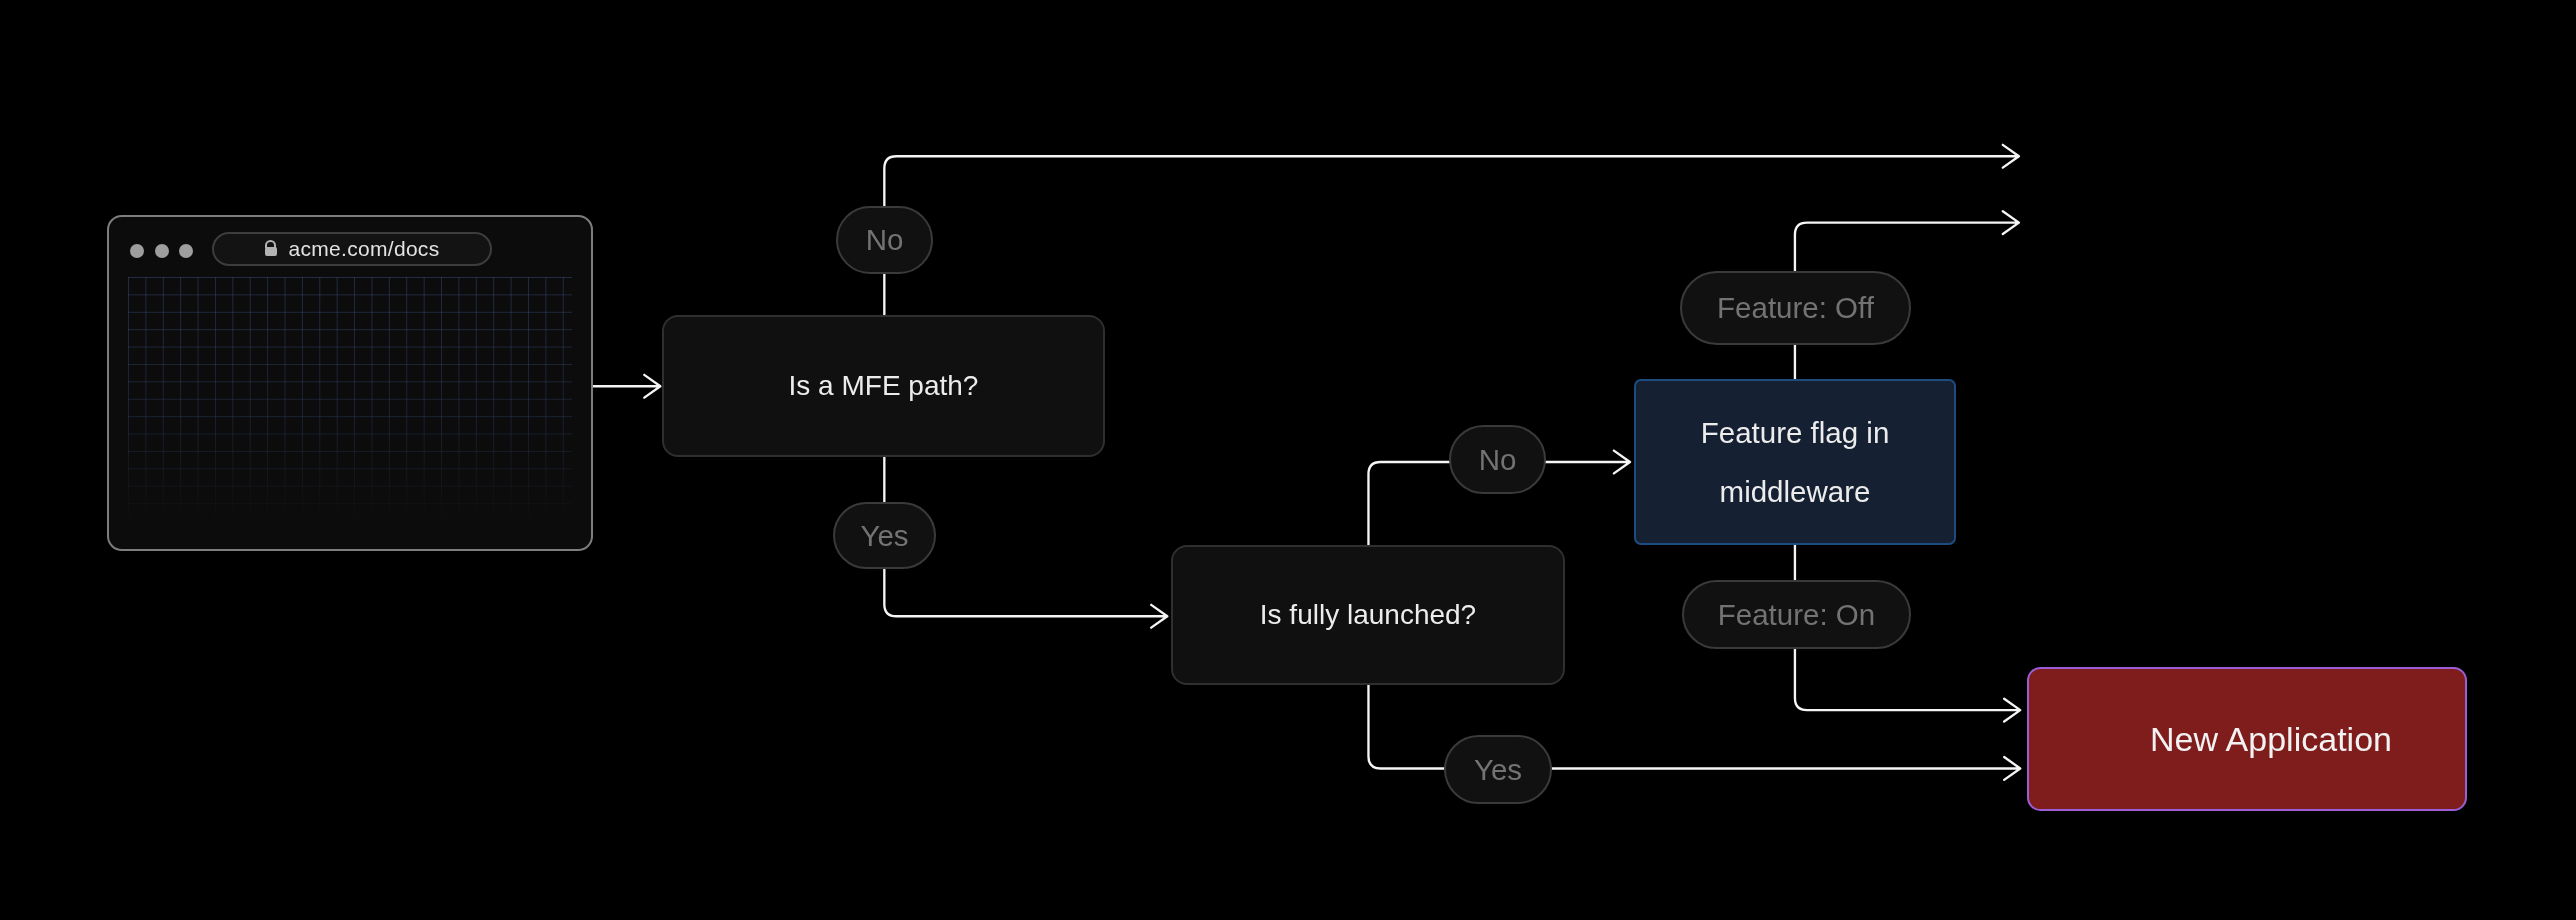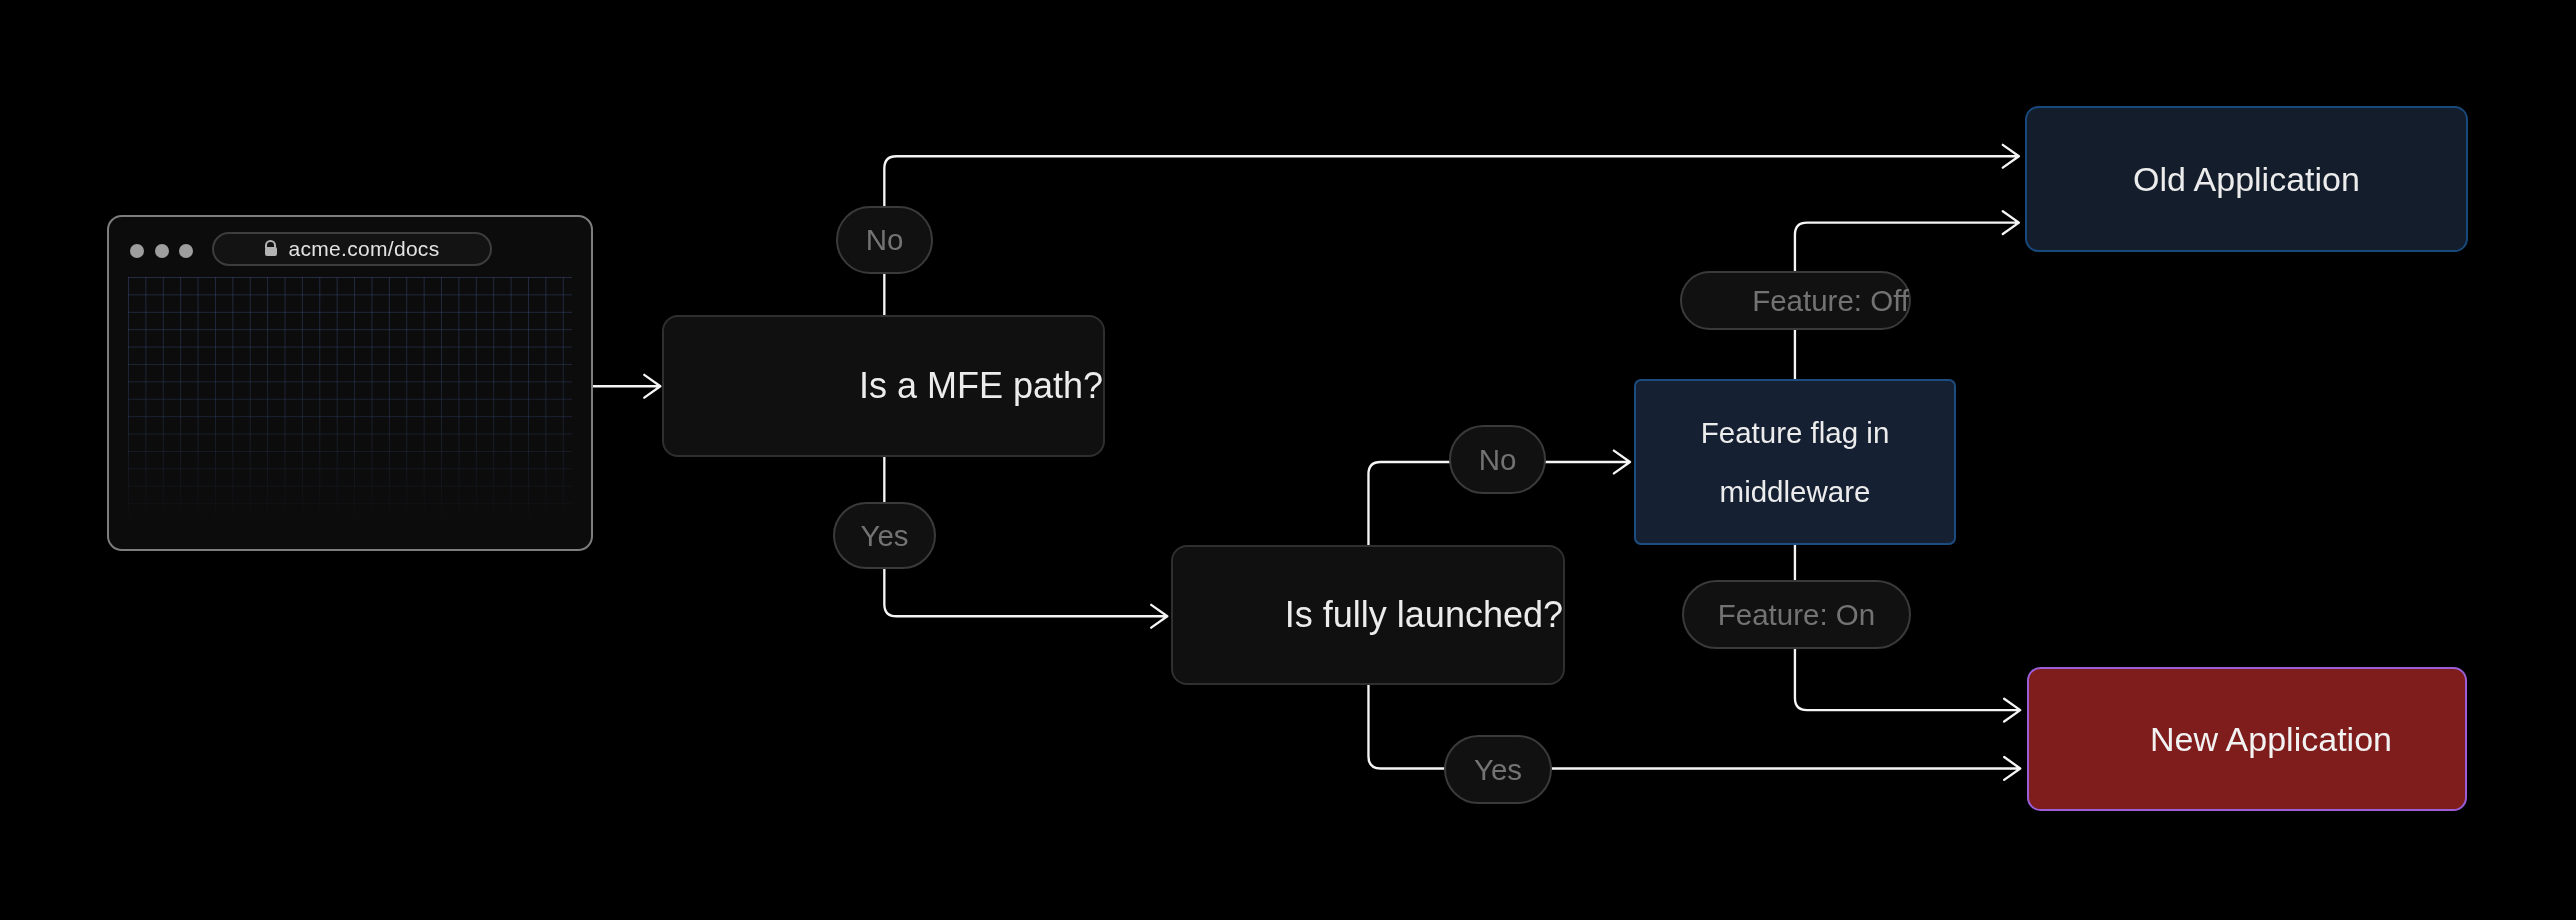--- a/index.html
+++ b/index.html
@@ -36,21 +36,21 @@
   }
   
   svg.wires{position:absolute;left:0;top:0;}
   svg.wires path{stroke:#f5f5f5;stroke-width:3.5;fill:none;stroke-linecap:round;stroke-linejoin:round;}
   
   .node{
     position:absolute;box-sizing:border-box;display:flex;align-items:center;justify-content:center;
     color:#ececec;text-align:center;
   }
   .qbox{
-    background:#101010;border:2px solid #2f2f2f;border-radius:16px;font-size:36px;justify-content:flex-end;
+    background:#101010;border:2px solid #2f2f2f;border-radius:16px;font-size:28px;
   }
   .navybox{
     background:#152033;border:2px solid #1d4d80;border-radius:7px;font-size:29.5px;line-height:59px;
     flex-direction:column;
   }
   .oldbox{
     background:#131d2b;border:2px solid #17497c;border-radius:13.4px;font-size:34px;
   }
   .newbox{
     background:#7f1d1d;border:2px solid #9a5fd6;border-radius:13.4px;font-size:34px;color:#f2f2f2;padding-left:48px;
@@ -94,41 +94,38 @@
 
   <div class="node qbox" style="left:1171px;top:545px;width:394px;height:140px;">
     <span>Is fully launched?</span>
   </div>
 
   <div class="node navybox" style="left:1634px;top:379px;width:322px;height:166px;">
     <span>Feature flag in</span>
     <span>middleware</span>
   </div>
 
-  <div class="node oldbox" style="left:2025px;top:106px;width:443px;height:146px;">
-    <span>Old Application</span>
-  </div>
 
   <div class="node newbox" style="left:2027px;top:667px;width:440px;height:144px;">
     <span>New Application</span>
   </div>
 
   <div class="pill" style="left:836px;top:206px;width:97px;height:68px;">
     <span>No</span>
   </div>
 
   <div class="pill" style="left:833px;top:502px;width:103px;height:67px;">
     <span>Yes</span>
   </div>
 
   <div class="pill" style="left:1449px;top:425px;width:97px;height:69px;">
     <span>No</span>
   </div>
 
-  <div class="pill" style="left:1680px;top:271px;width:231px;height:59px;justify-content:flex-end;">
+  <div class="pill" style="left:1680px;top:271px;width:231px;height:74px;">
     <span>Feature: Off</span>
   </div>
 
   <div class="pill" style="left:1682px;top:580px;width:229px;height:69px;">
     <span>Feature: On</span>
   </div>
 
   <div class="pill" style="left:1444px;top:735px;width:108px;height:69px;">
     <span>Yes</span>
   </div>

